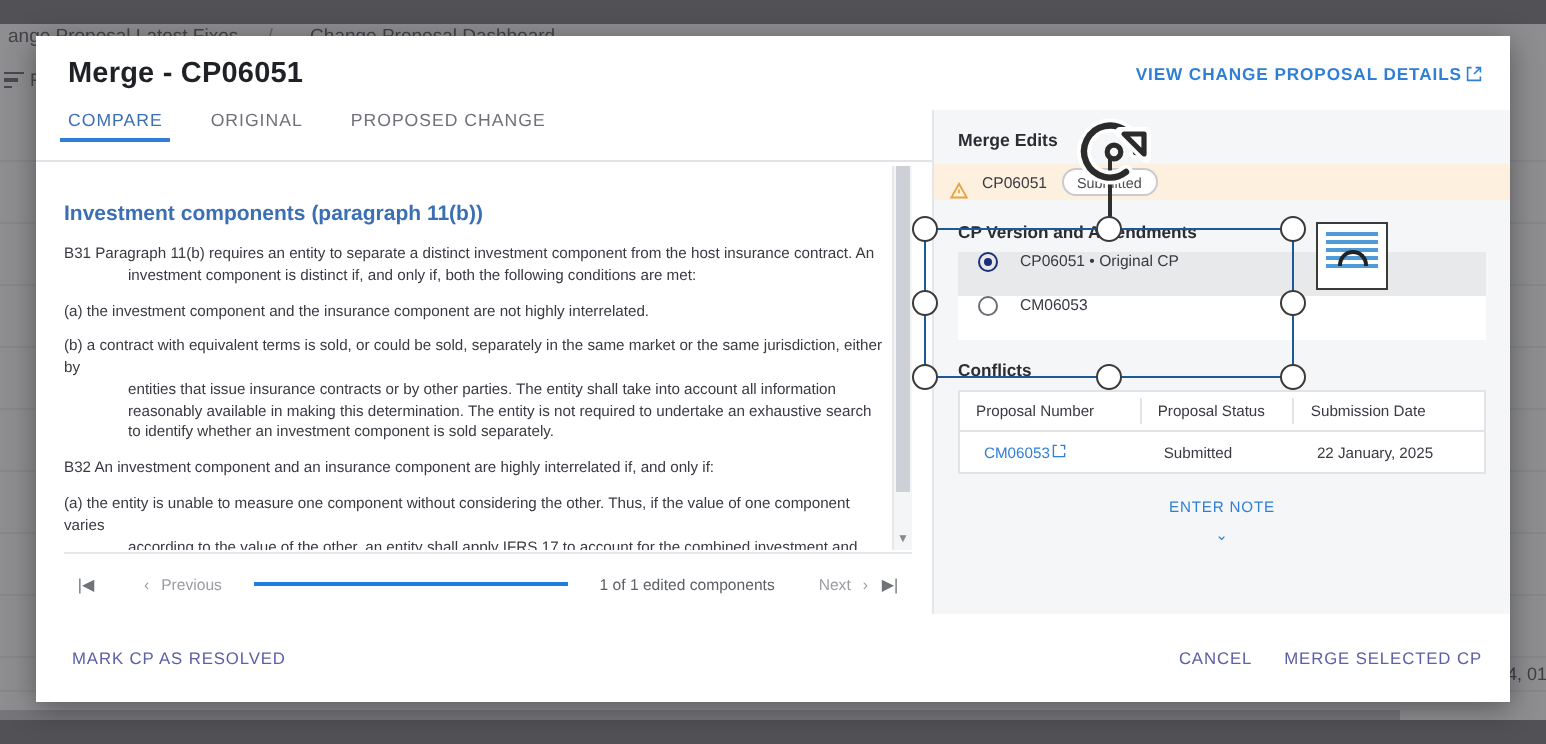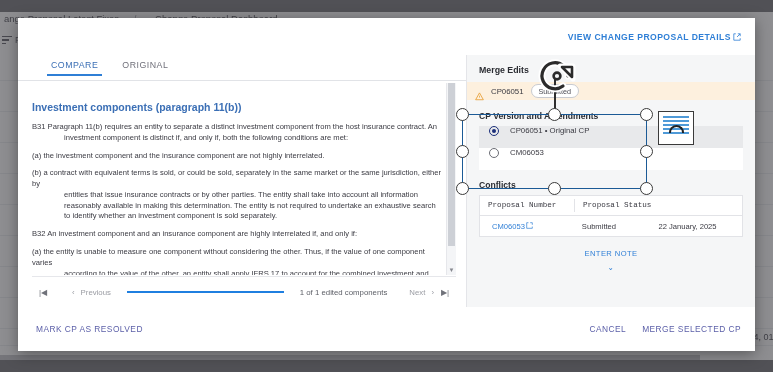--- a/index.html
+++ b/index.html
@@ -146,22 +146,22 @@
   
   #left-pane {
     position: absolute;
     left: 0; top: 37px;
     width: 448px; bottom: 44px;
     background: #ffffff;
   }
   #tabs {
     height: 26px;
     display: flex;
-    align-items: center;
-    padding-left: 33px;
+    align-items: flex-start;
+    padding-left: 16px;
     border-bottom: 1px solid #e1e3e7;
     box-sizing: border-box;
   }
   .tab {
     font-size: 8.8px;
     letter-spacing: 0.5px;
     color: #70707a;
     padding: 0 0 5px 0;
     margin-right: 24px;
     cursor: pointer;
@@ -331,21 +331,20 @@
     align-items: center;
     border-bottom: 1px solid #e2e3e7;
   }
   #conflicts-table .ct-head .c {
     font-size: 7.6px;
     color: #3a3a42;
     padding-left: 8px;
     box-sizing: border-box;
     height: 13px;
     line-height: 13px;
-    font-family: Liberation Mono, monospace;
   }
   #conflicts-table .ct-head .c + .c { border-left: 1px solid #e2e3e7; }
   #conflicts-table .ct-row {
     display: flex;
     height: 20px;
     align-items: center;
   }
   #conflicts-table .ct-row .c {
     font-size: 7.6px;
     color: #3a3a42;
@@ -500,36 +499,38 @@
 
   <div id="bg-hscroll"></div>
   <div id="bg-bottomstrip"></div>
 </div>
 
 <div id="scrim"></div>
 
 <div id="modal">
 
   <div id="modal-header">
+    <div id="modal-title">Merge - CP06051</div>
     <div id="view-cp-details">
       <span>VIEW CHANGE PROPOSAL DETAILS</span>
       <span class="ext-ico">
         <svg viewBox="0 0 10 10" width="8" height="8">
             <path d="M3.5 1H1v8h8V6.5" fill="none" stroke="#2f7fd6" stroke-width="1"></path>
             <path d="M6 1h3v3" fill="none" stroke="#2f7fd6" stroke-width="1"></path>
             <path d="M5 5l4-4" stroke="#2f7fd6" stroke-width="1"></path>
           </svg>
       </span>
     </div>
   </div>
 
   <div id="left-pane">
     <div id="tabs">
       <div class="tab active">COMPARE</div>
       <div class="tab">ORIGINAL</div>
+      <div class="tab">PROPOSED CHANGE</div>
     </div>
 
     <div id="doc-area">
       <div id="doc-scroll">
         <div id="doc-heading">Investment components (paragraph 11(b))</div>
 
         <div class="para">
           <span>B31 Paragraph 11(b) requires an entity to separate a distinct investment component from the host insurance contract. An</span>
           <span class="ind">investment component is distinct if, and only if, both the following conditions are met:</span>
         </div>
@@ -601,20 +602,21 @@
         <span class="lbl">CM06053</span>
       </div>
     </div>
 
     <div id="conflicts-sec">
       <div class="rp-sub">Conflicts</div>
       <div id="conflicts-table">
         <div class="ct-head">
           <div class="c c1">Proposal Number</div>
           <div class="c c2">Proposal Status</div>
+          <div class="c c3">Submission Date</div>
         </div>
         <div class="ct-row">
           <div class="c c1">
             <span>CM06053</span><span class="ext-ico"><svg viewBox="0 0 10 10" width="7" height="7">
                   <path d="M3.5 1H1v8h8V6.5" fill="none" stroke="#2f7fd6" stroke-width="1"></path>
                   <path d="M6 1h3v3" fill="none" stroke="#2f7fd6" stroke-width="1"></path>
                 </svg></span>
           </div>
           <div class="c c2">Submitted</div>
           <div class="c c3">22 January, 2025</div>

